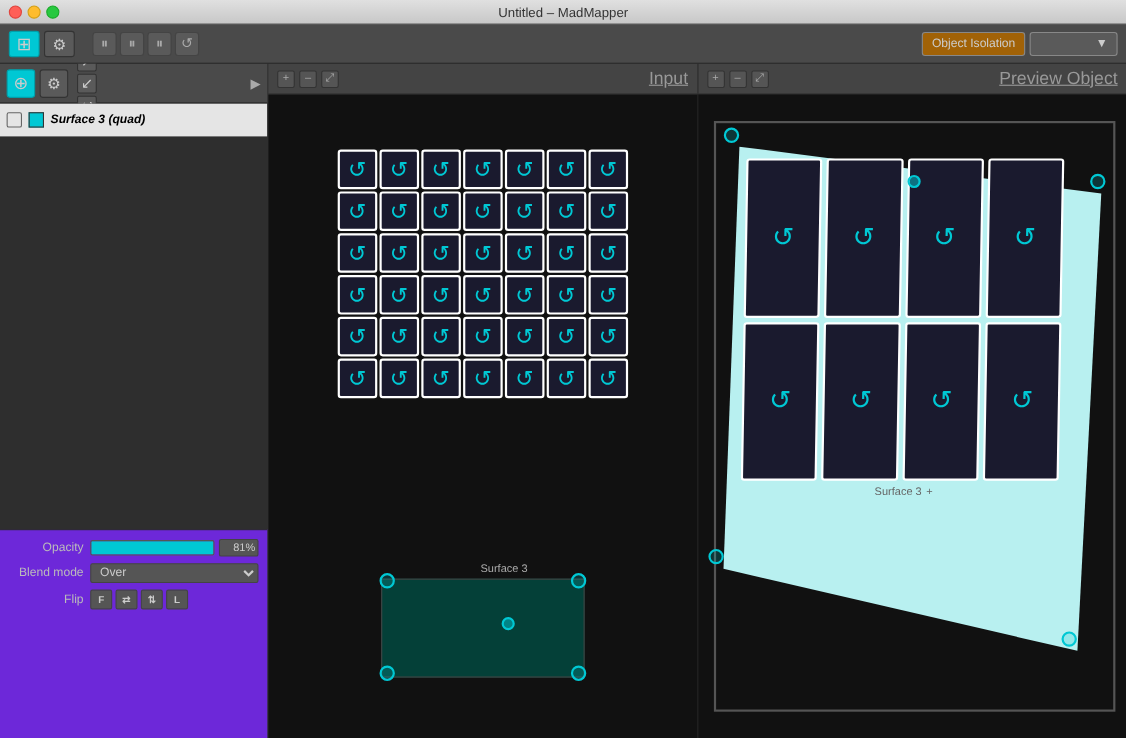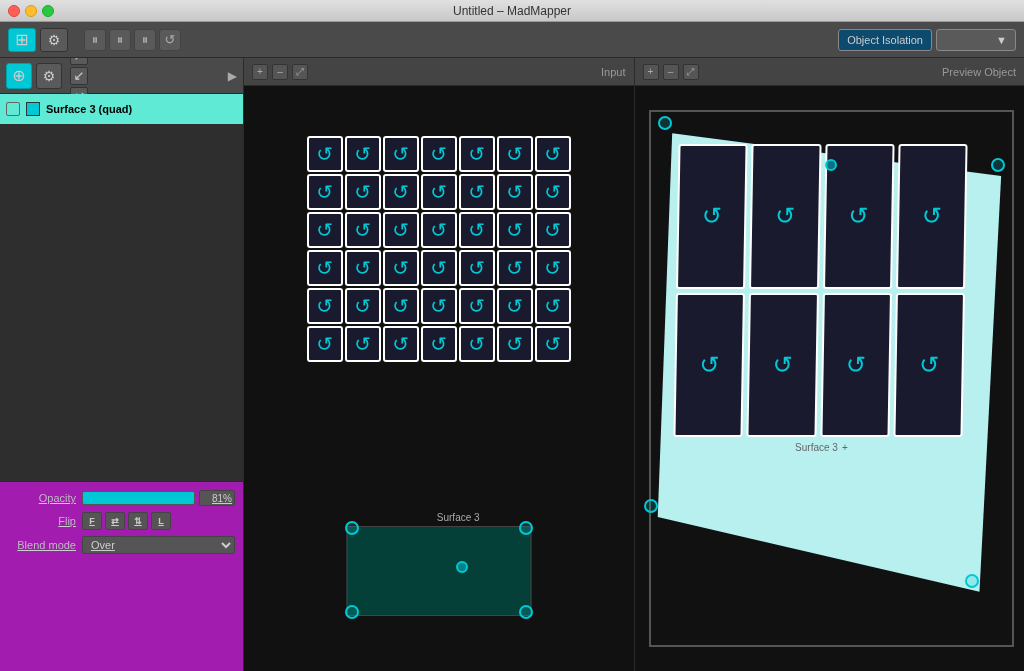--- a/index.html
+++ b/index.html
@@ -53,21 +53,21 @@
       height: 36px;
       background: #4a4a4a;
       display: flex;
       align-items: center;
       padding: 0 8px;
       gap: 4px;
       border-bottom: 1px solid #2a2a2a;
     }
     .toolbar-spacer { flex: 1; }
     .object-isolation-btn {
-      background: #0c4a6e;
+      background: #a16207;
       border: 1px solid #888;
       border-radius: 3px;
       padding: 2px 8px;
       color: #ccc;
       font-size: 11px;
       cursor: pointer;
       height: 22px;
     }
     .dropdown-btn {
       background: #5a5a5a;
@@ -157,21 +157,22 @@
       background: #2e2e2e;
       overflow-y: auto;
     }
     .surface-item {
       height: 30px;
       display: flex;
       align-items: center;
       padding: 0 6px;
       gap: 6px;
       cursor: pointer;
-      background: #5eead4;
+      background: #e5e5e5;
+      font-style: italic;
     }
     .surface-item:not(.selected) {
       background: transparent;
     }
     .surf-check {
       width: 14px; height: 14px;
       border: 1px solid #666;
       background: transparent;
       border-radius: 2px;
     }
@@ -180,28 +181,27 @@
       border: 1px solid #333;
     }
     .surf-name {
       font-size: 11px;
       color: #000;
     }
     .surface-item.selected .surf-name { color: #000; font-weight: 600; }
 
     
     .properties-panel {
-      background: #a21caf;
+      background: #6d28d9;
       border-top: 1px solid #2a2a2a;
       padding: 8px;
       display: flex;
       flex-direction: column;
       gap: 6px;
       height: 190px;
-      text-decoration: underline;
     }
     .prop-row {
       display: flex;
       align-items: center;
       gap: 6px;
     }
     .prop-label {
       width: 68px;
       font-size: 11px;
       color: #bbb;
@@ -316,22 +316,23 @@
       border-radius: 2px;
       display: flex;
       align-items: center;
       justify-content: center;
       cursor: pointer;
       color: #aaa;
       font-size: 10px;
     }
     .ch-label {
       margin-left: auto;
-      font-size: 11px;
+      font-size: 16px;
       color: #999;
+      text-decoration: underline;
     }
     .canvases-body {
       flex: 1;
       display: flex;
     }
     .canvas-pane {
       flex: 1;
       background: #111;
       position: relative;
       overflow: hidden;
@@ -455,39 +456,39 @@
 
         <div class="prop-row">
           <span class="prop-label">Opacity</span>
           <div class="prop-slider-container">
             <div class="prop-slider"></div>
             <div class="prop-value">81%</div>
           </div>
         </div>
 
         <div class="prop-row">
+          <span class="prop-label">Blend mode</span>
+          <select class="prop-select">
+            <option>Over</option>
+            <option>Add</option>
+            <option>Multiply</option>
+            <option>Screen</option>
+          </select>
+        </div>
+
+        <div class="prop-row">
           <span class="prop-label">Flip</span>
           <div style="display:flex;gap:3px;">
             <div class="flip-btn">F</div>
             <div class="flip-btn">⇄</div>
             <div class="flip-btn">⇅</div>
             <div class="flip-btn">L</div>
           </div>
         </div>
 
-        <div class="prop-row">
-          <span class="prop-label">Blend mode</span>
-          <select class="prop-select">
-            <option>Over</option>
-            <option>Add</option>
-            <option>Multiply</option>
-            <option>Screen</option>
-          </select>
-        </div>
-
       </div>
     </div>
 
     <div class="canvases">
 
       <div class="canvas-headers">
 
         <div class="canvas-header">
           <div class="ch-btn">+</div>
           <div class="ch-btn">–</div>

